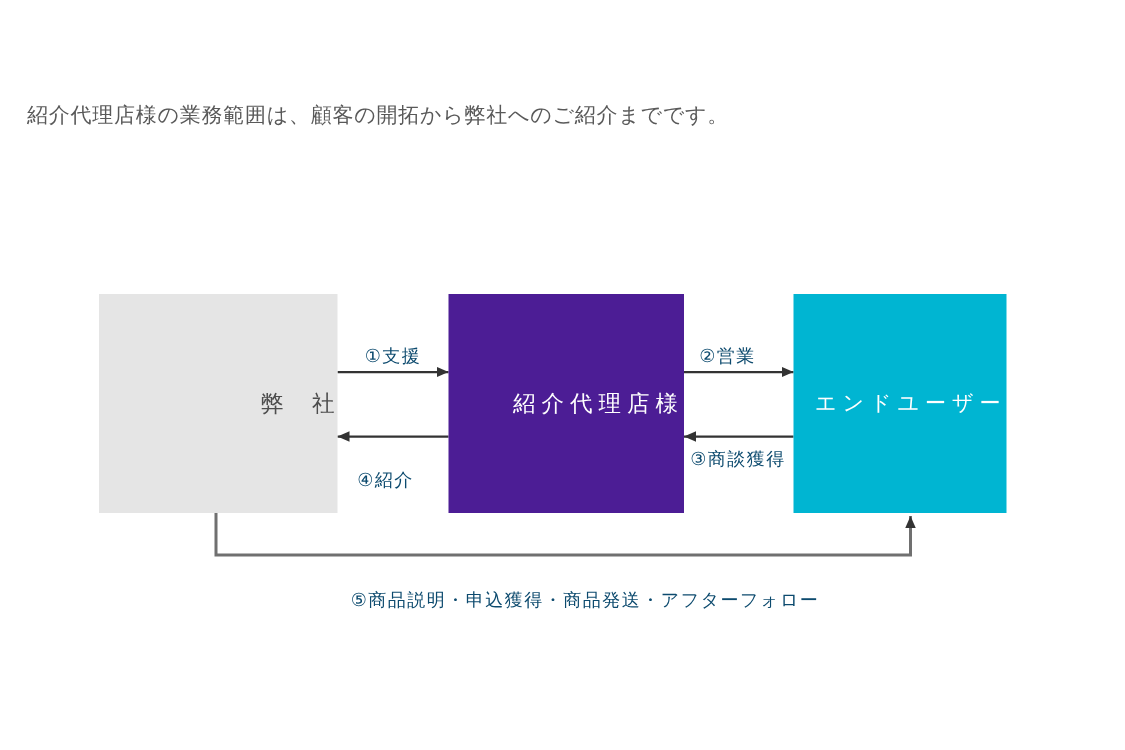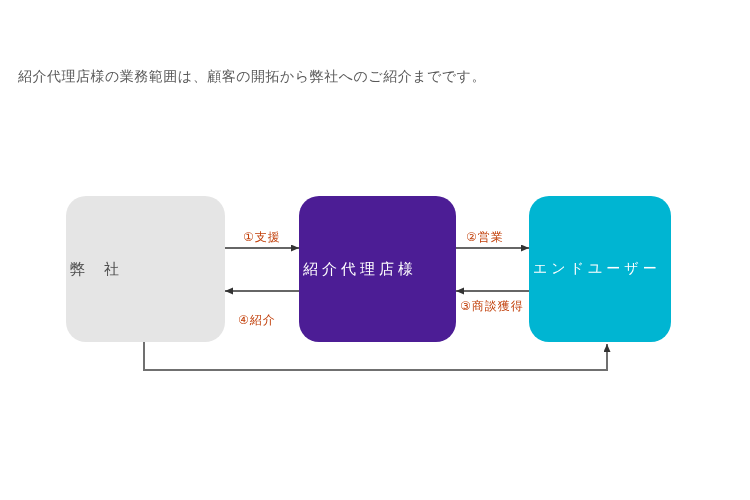--- a/index.html
+++ b/index.html
@@ -26,24 +26,24 @@
     line-height: 28px;
     letter-spacing: 0.5px;
   }
   .intro p { margin: 0; }
 
   
   .node {
     position: absolute;
     top: 196px;
     height: 146px;
-    border-radius: 20px;
+    border-radius: 0;
     display: flex;
     align-items: center;
-    justify-content: flex-start;
+    justify-content: flex-end;
   }
   .node-label {
     font-size: 15px;
     letter-spacing: 4px;
     text-indent: 4px; 
   }
   .node-company {
     left: 66px;
     width: 159px;
     background: #e5e5e5;
@@ -70,21 +70,21 @@
     width: 750px;
     height: 500px;
     pointer-events: none;
   }
   .arrow-line { stroke: #333333; stroke-width: 1.5; fill: none; }
   .flow-line  { stroke: #707070; stroke-width: 2;   fill: none; }
 
   
   .arrow-label {
     position: absolute;
-    color: #c2410c;
+    color: #0c4a6e;
     font-size: 12px;
     text-align: center;
     letter-spacing: 1px;
     white-space: nowrap;
   }
   .al-support   { left: 225px; width: 74px;  top: 229px; }
   .al-sales     { left: 456px; width: 58px;  top: 229px; }
   .al-meeting   { left: 442px; width: 100px; top: 298px; }
   .al-referral  { left: 225px; width: 64px;  top: 312px; }
   .al-fulfill   { left: 140px; width: 500px; top: 392px; }
@@ -118,14 +118,15 @@
     <span class="node-label">紹介代理店様</span>
   </div>
   <div class="node node-enduser">
     <span class="node-label">エンドユーザー</span>
   </div>
 
   <div class="arrow-label al-support">①支援</div>
   <div class="arrow-label al-sales">②営業</div>
   <div class="arrow-label al-meeting">③商談獲得</div>
   <div class="arrow-label al-referral">④紹介</div>
+  <div class="arrow-label al-fulfill">⑤商品説明・申込獲得・商品発送・アフターフォロー</div>
 
 </div>
 
 </body></html>

